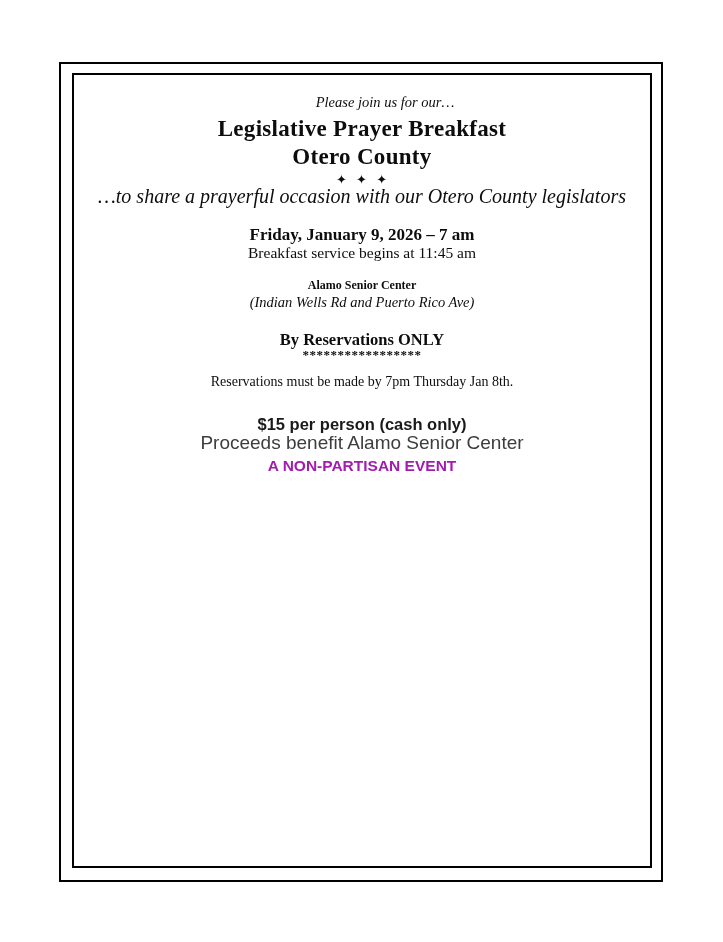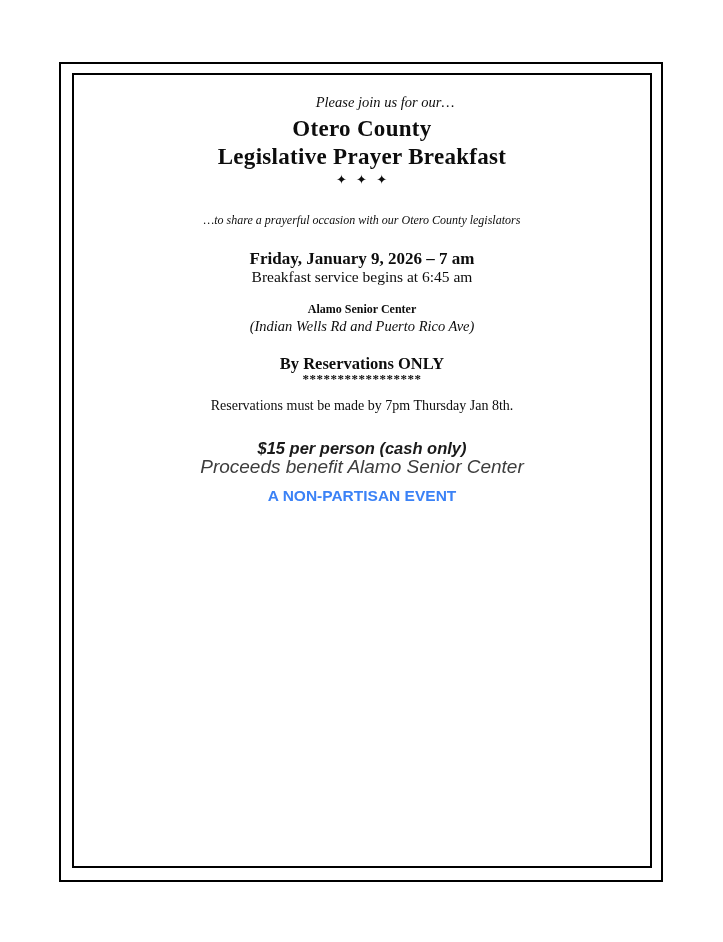--- a/index.html
+++ b/index.html
@@ -54,23 +54,23 @@
   }
   .diamonds {
     font-size: 13px;
     line-height: 16px;
     margin-top: 1px;
     word-spacing: 4px;
     letter-spacing: 1px;
   }
   .tagline {
     font-style: italic;
-    font-size: 12px;
+    font-size: 20px;
     line-height: 17.5px;
-    margin-top: 24px;
+    margin-top: 0;
     text-align: center;
   }
   .date-block { margin-top: 19px; }
   .date-line {
     font-weight: bold;
     font-size: 17px;
     line-height: 19px;
   }
   .service-line {
     font-size: 15.5px;
@@ -115,65 +115,64 @@
     line-height: 16px;
   }
   .contact-phones {
     font-size: 14.5px;
     line-height: 16px;
     white-space: pre;
   }
   .price-block {
     margin-top: 25px;
     font-family: "Liberation Sans", "DejaVu Sans", sans-serif;
-    font-style: italic;
   }
   .price-line {
     font-weight: bold;
     font-size: 16.5px;
     line-height: 19px;
     color: #1a1a1a;
   }
   .proceeds-line {
     font-size: 19px;
     line-height: 17px;
     color: #3d3d3d;
   }
   .nonpartisan-line {
-    margin-top: 12px;
+    margin-top: 6px;
     font-family: "Liberation Sans", "DejaVu Sans", sans-serif;
     font-weight: bold;
     font-size: 15.5px;
     line-height: 17px;
-    color: #3b82f6;
+    color: #a21caf;
   }
 </style>
 </head>
 <body>
 
 <div class="page-border-outer">
   <div class="page-border-inner">
     <div class="flyer-content">
 
       <div class="intro-line">Please join us for our…</div>
 
       <div class="title">
+        <div>Legislative Prayer Breakfast</div>
         <div>Otero County</div>
-        <div>Legislative Prayer Breakfast</div>
       </div>
 
       <div class="diamonds">✦ ✦ ✦</div>
 
       <div class="tagline">
         <div>…to share a prayerful occasion with our Otero County legislators</div>
       </div>
 
       <div class="date-block">
         <div class="date-line">Friday, January 9, 2026 – 7 am</div>
-        <div class="service-line">Breakfast service begins at 6:45 am</div>
+        <div class="service-line">Breakfast service begins at 11:45 am</div>
       </div>
 
       <div class="venue-block">
         <div class="venue-name">Alamo Senior Center</div>
         <div class="venue-address">(Indian Wells Rd and Puerto Rico Ave)</div>
       </div>
 
       <div class="reservations-block">
         <div class="reservations-heading">By Reservations ONLY</div>
         <div class="asterisk-row">*****************</div>

